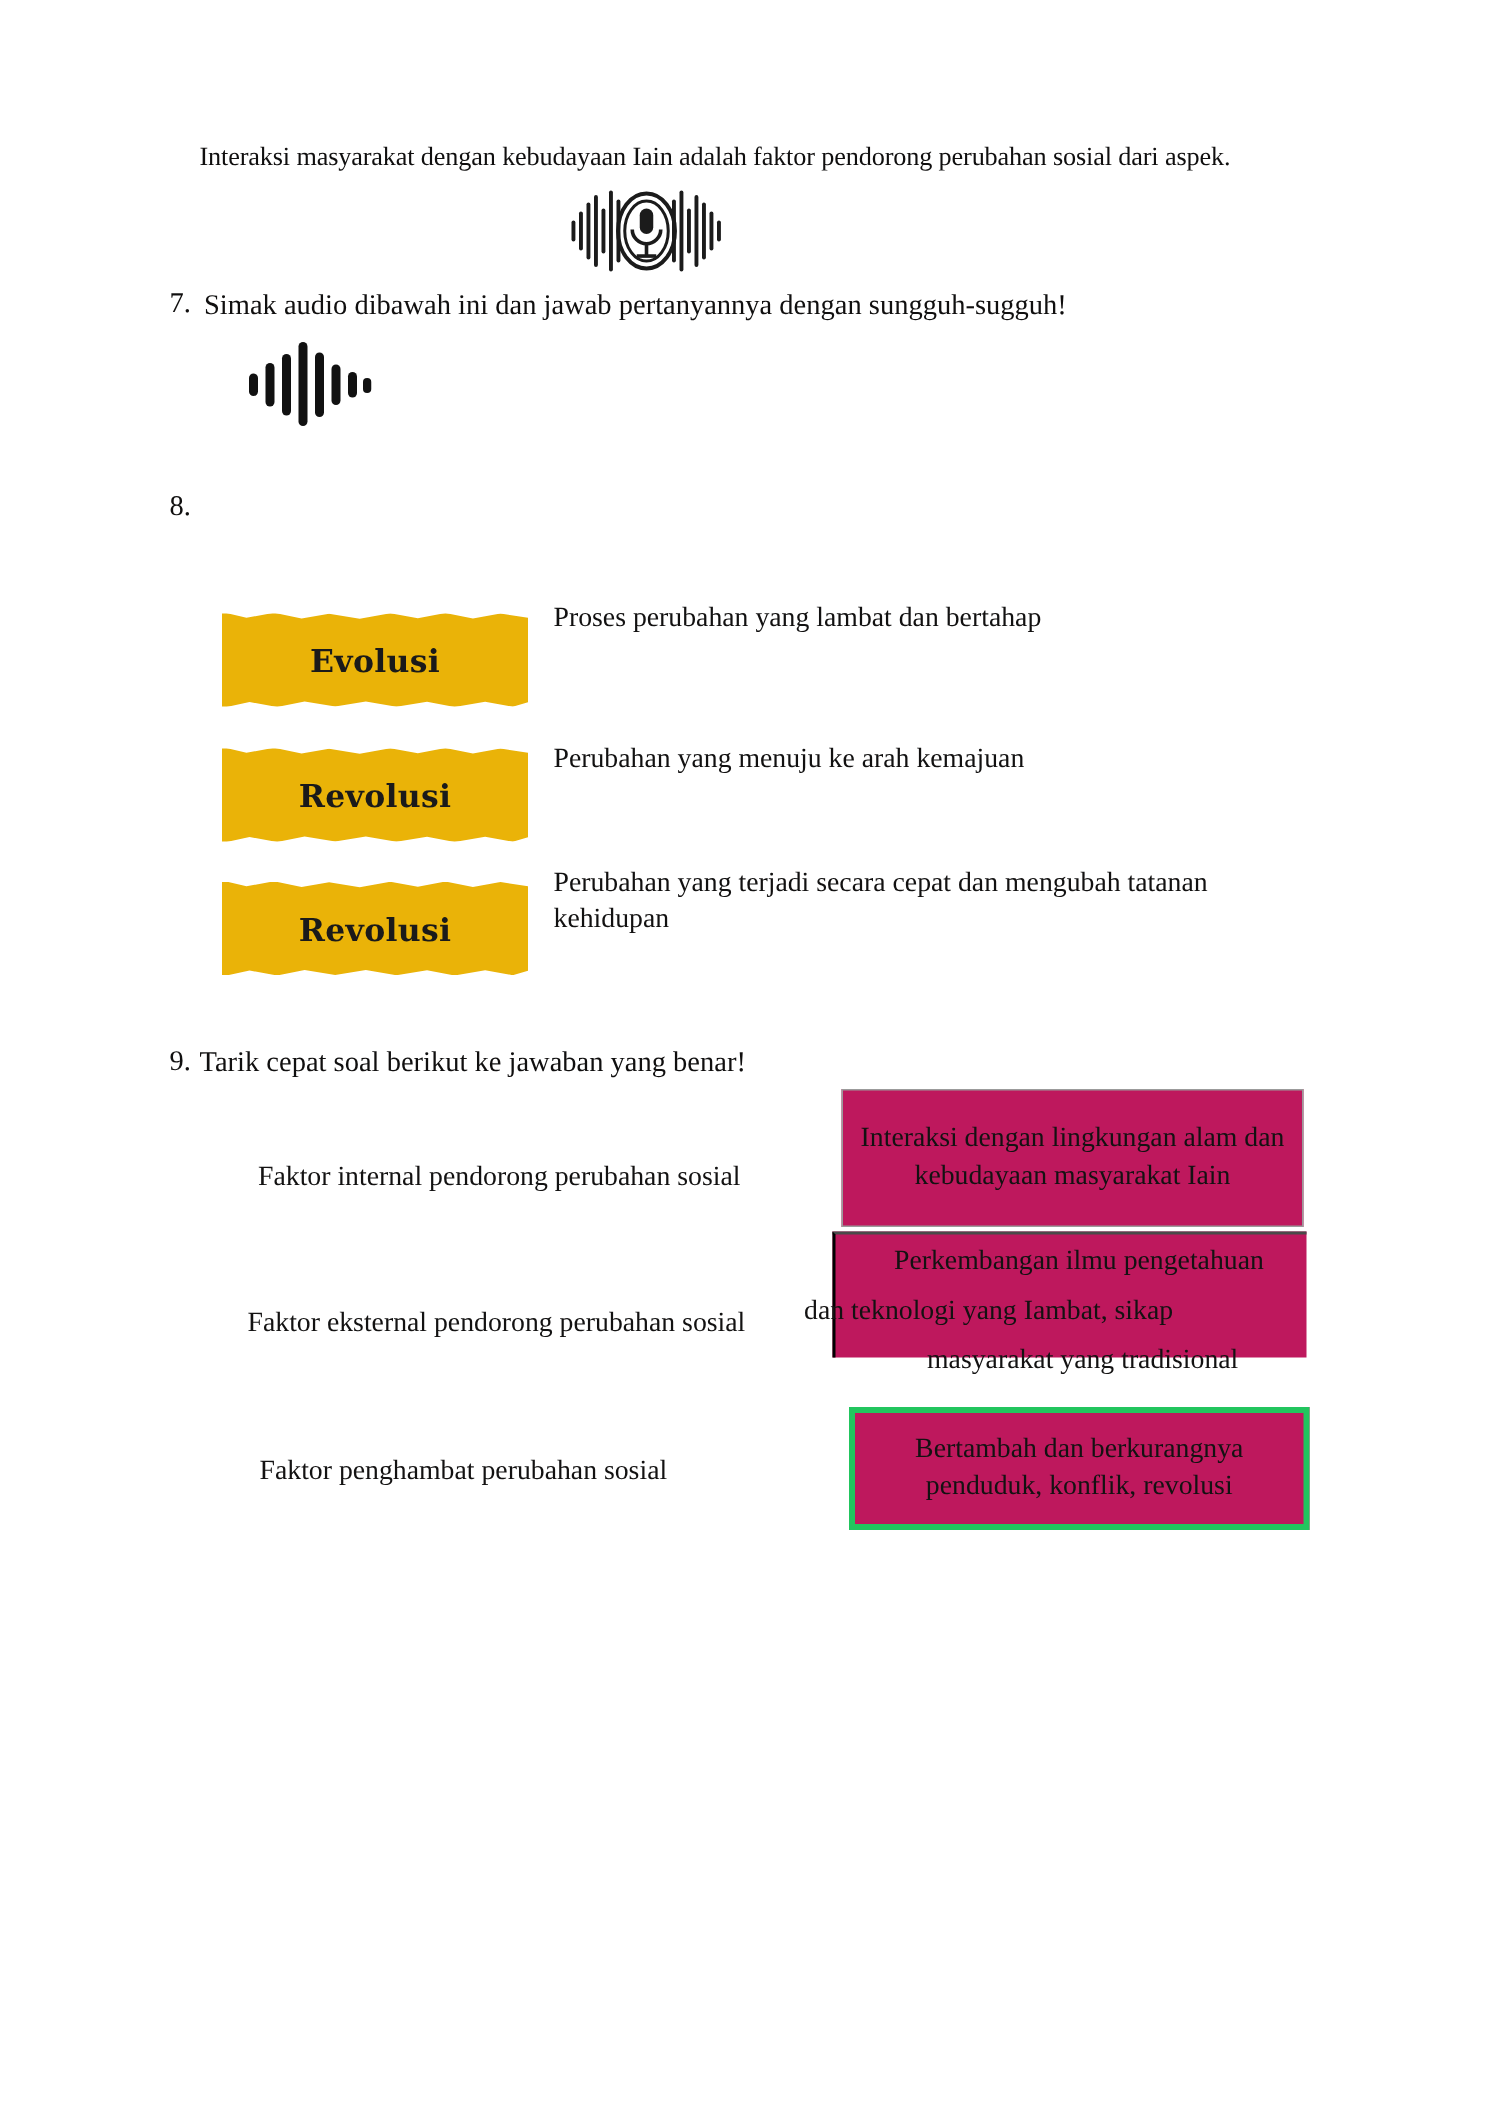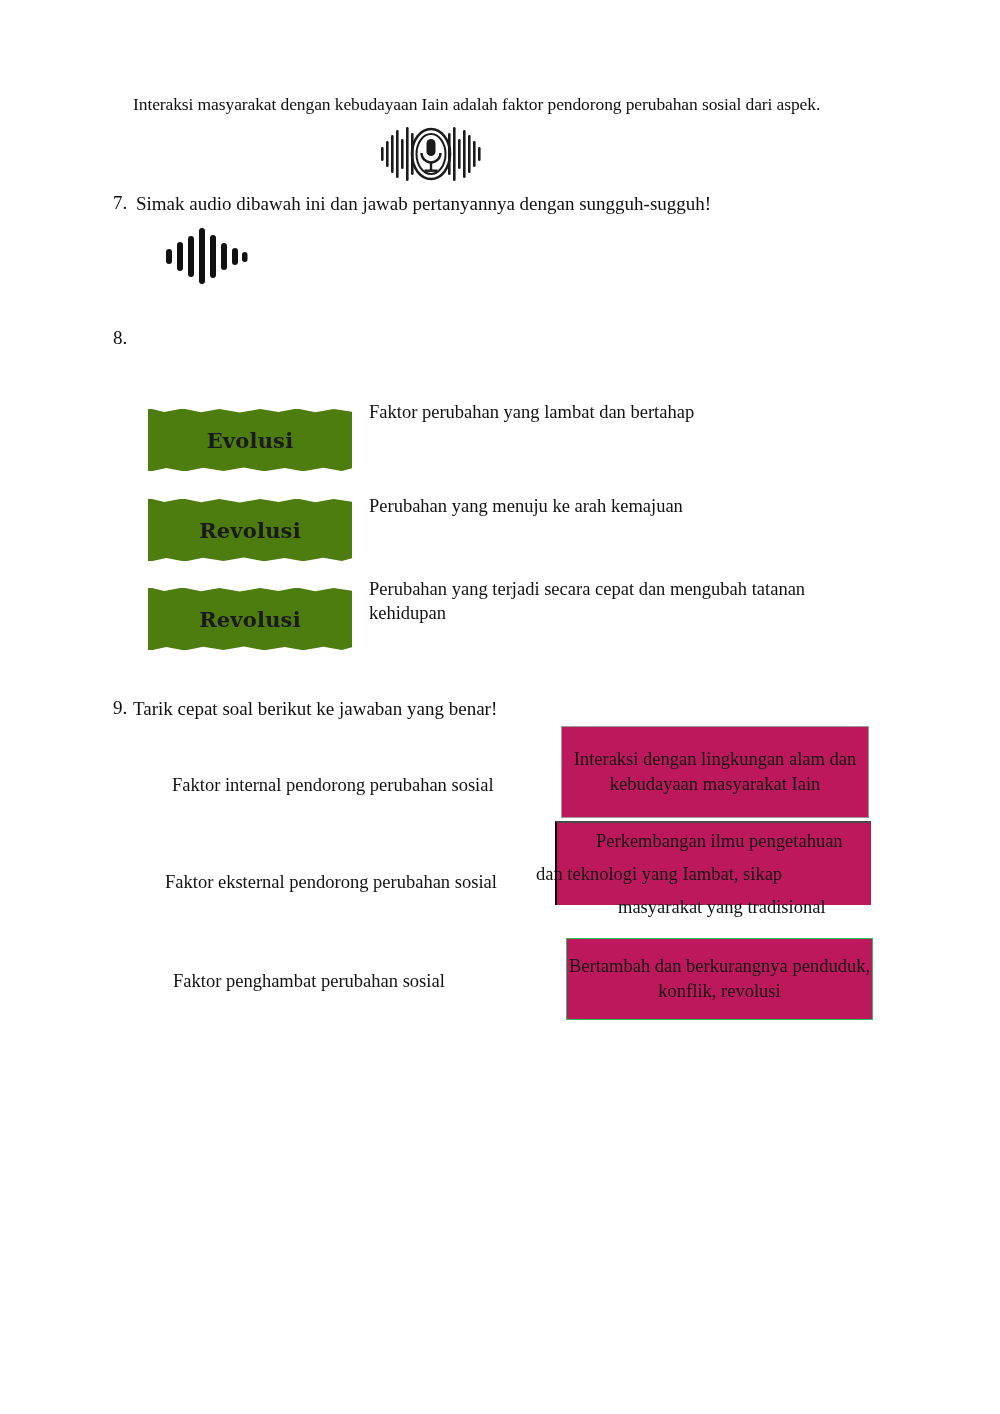--- a/index.html
+++ b/index.html
@@ -80,21 +80,21 @@
     position: absolute;
     left: 161px;
     top: 227px;
     width: 90px;
     height: 58px;
   }
 
   
   .green-card {
     position: absolute;
-    background: #4d7c0f;
+    background: #eab308;
     display: flex;
     align-items: center;
     justify-content: center;
   }
   .green-card span {
     font-family: "DejaVu Serif", "Liberation Serif", serif;
     font-weight: bold;
     font-size: 21px;
     color: #1a1a1a;
     letter-spacing: 0.2px;
@@ -170,21 +170,21 @@
     position: absolute;
     white-space: nowrap;
   }
   .ansbox-2 .l1 { left: 39px;  top: 6px;  }
   .ansbox-2 .l2 { left: -21px; top: 39px; }
   .ansbox-2 .l3 { left: 13px;  top: 72px; margin-left: 48px; }
 
   .ansbox-3 {
     left: 566px; top: 938px;
     width: 307px; height: 82px;
-    border: 1px solid #22c55e;
+    border: 4px solid #22c55e;
     display: flex; align-items: center; justify-content: center;
   }
 
   
   .logo {
     position: absolute;
     left: 689px;
     top: 1362px;
     display: flex;
     align-items: center;
@@ -275,21 +275,21 @@
   <div class="green-card card-1">
     <span>Evolusi</span>
   </div>
   <div class="green-card card-2">
     <span>Revolusi</span>
   </div>
   <div class="green-card card-3">
     <span>Revolusi</span>
   </div>
 
-  <div class="txt desc desc-1">Faktor perubahan yang lambat dan bertahap</div>
+  <div class="txt desc desc-1">Proses perubahan yang lambat dan bertahap</div>
   <div class="txt desc desc-2">Perubahan yang menuju ke arah kemajuan</div>
   <div class="txt desc desc-3">Perubahan yang terjadi secara cepat dan mengubah tatanan kehidupan</div>
 
   <div class="q-num q9-num">9.</div>
   <div class="txt q9-text">Tarik cepat soal berikut ke jawaban yang benar!</div>
 
   <div class="q9-label q9-label-1">Faktor internal pendorong perubahan sosial</div>
   <div class="q9-label q9-label-2">Faktor eksternal pendorong perubahan sosial</div>
   <div class="q9-label q9-label-3">Faktor penghambat perubahan sosial</div>
 

